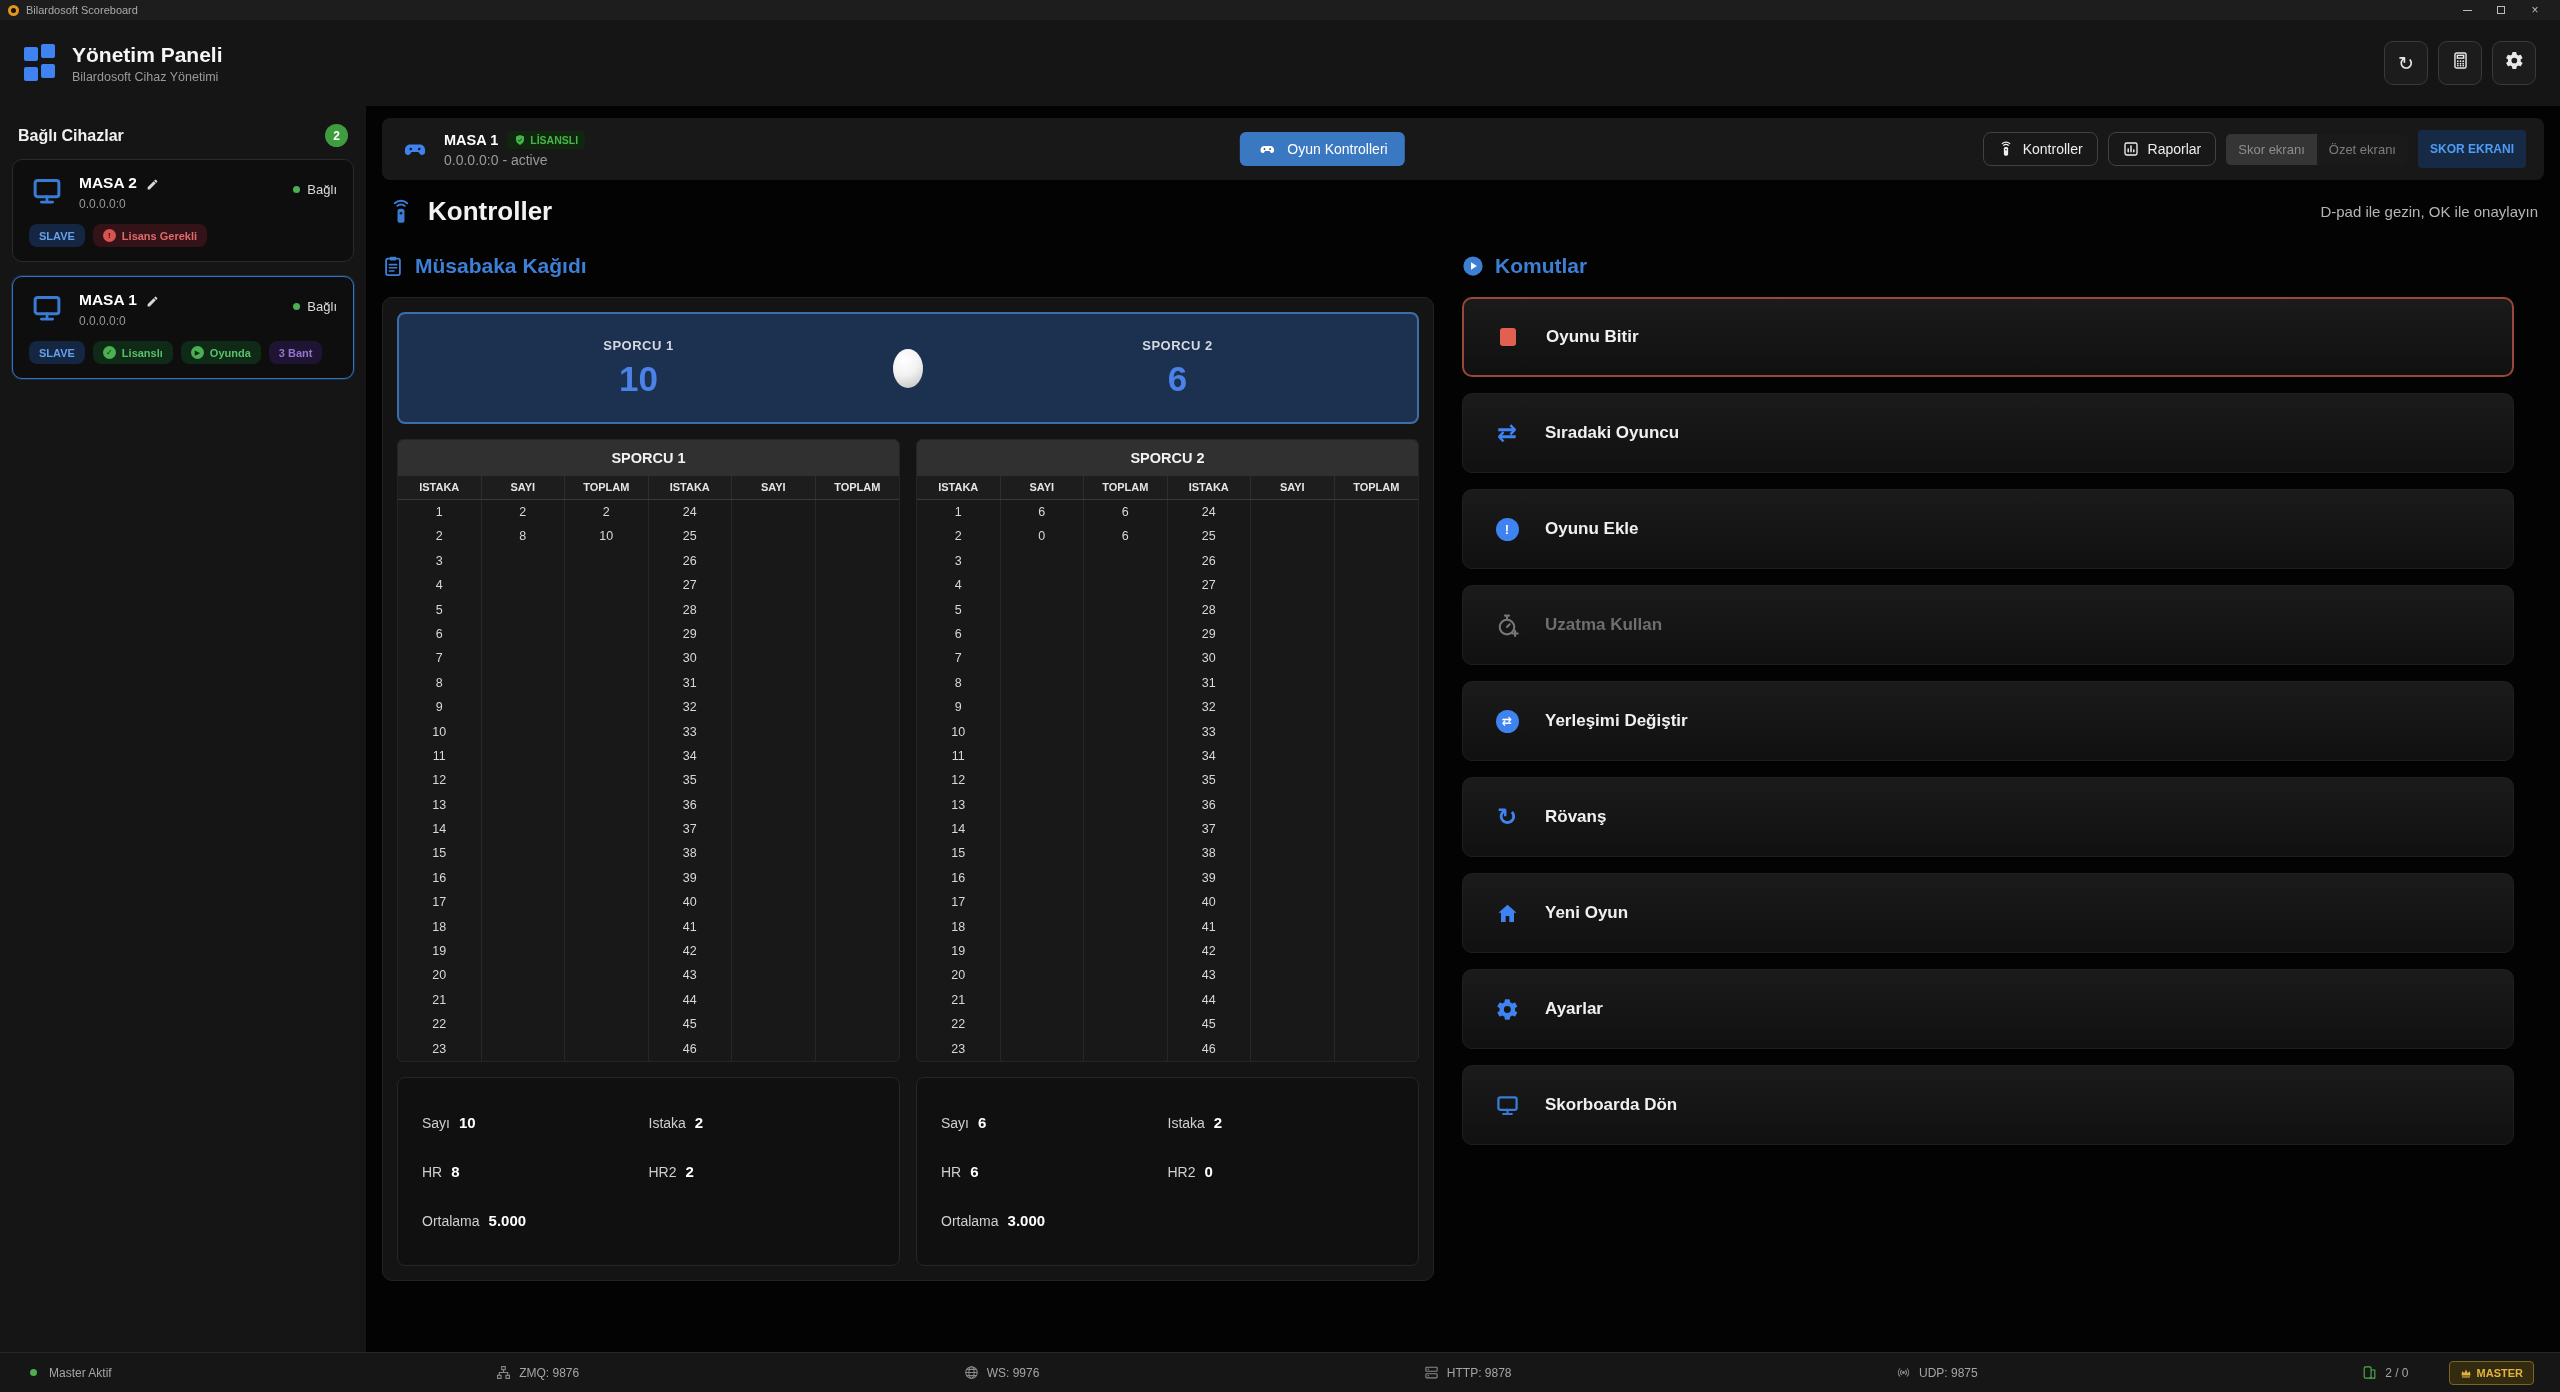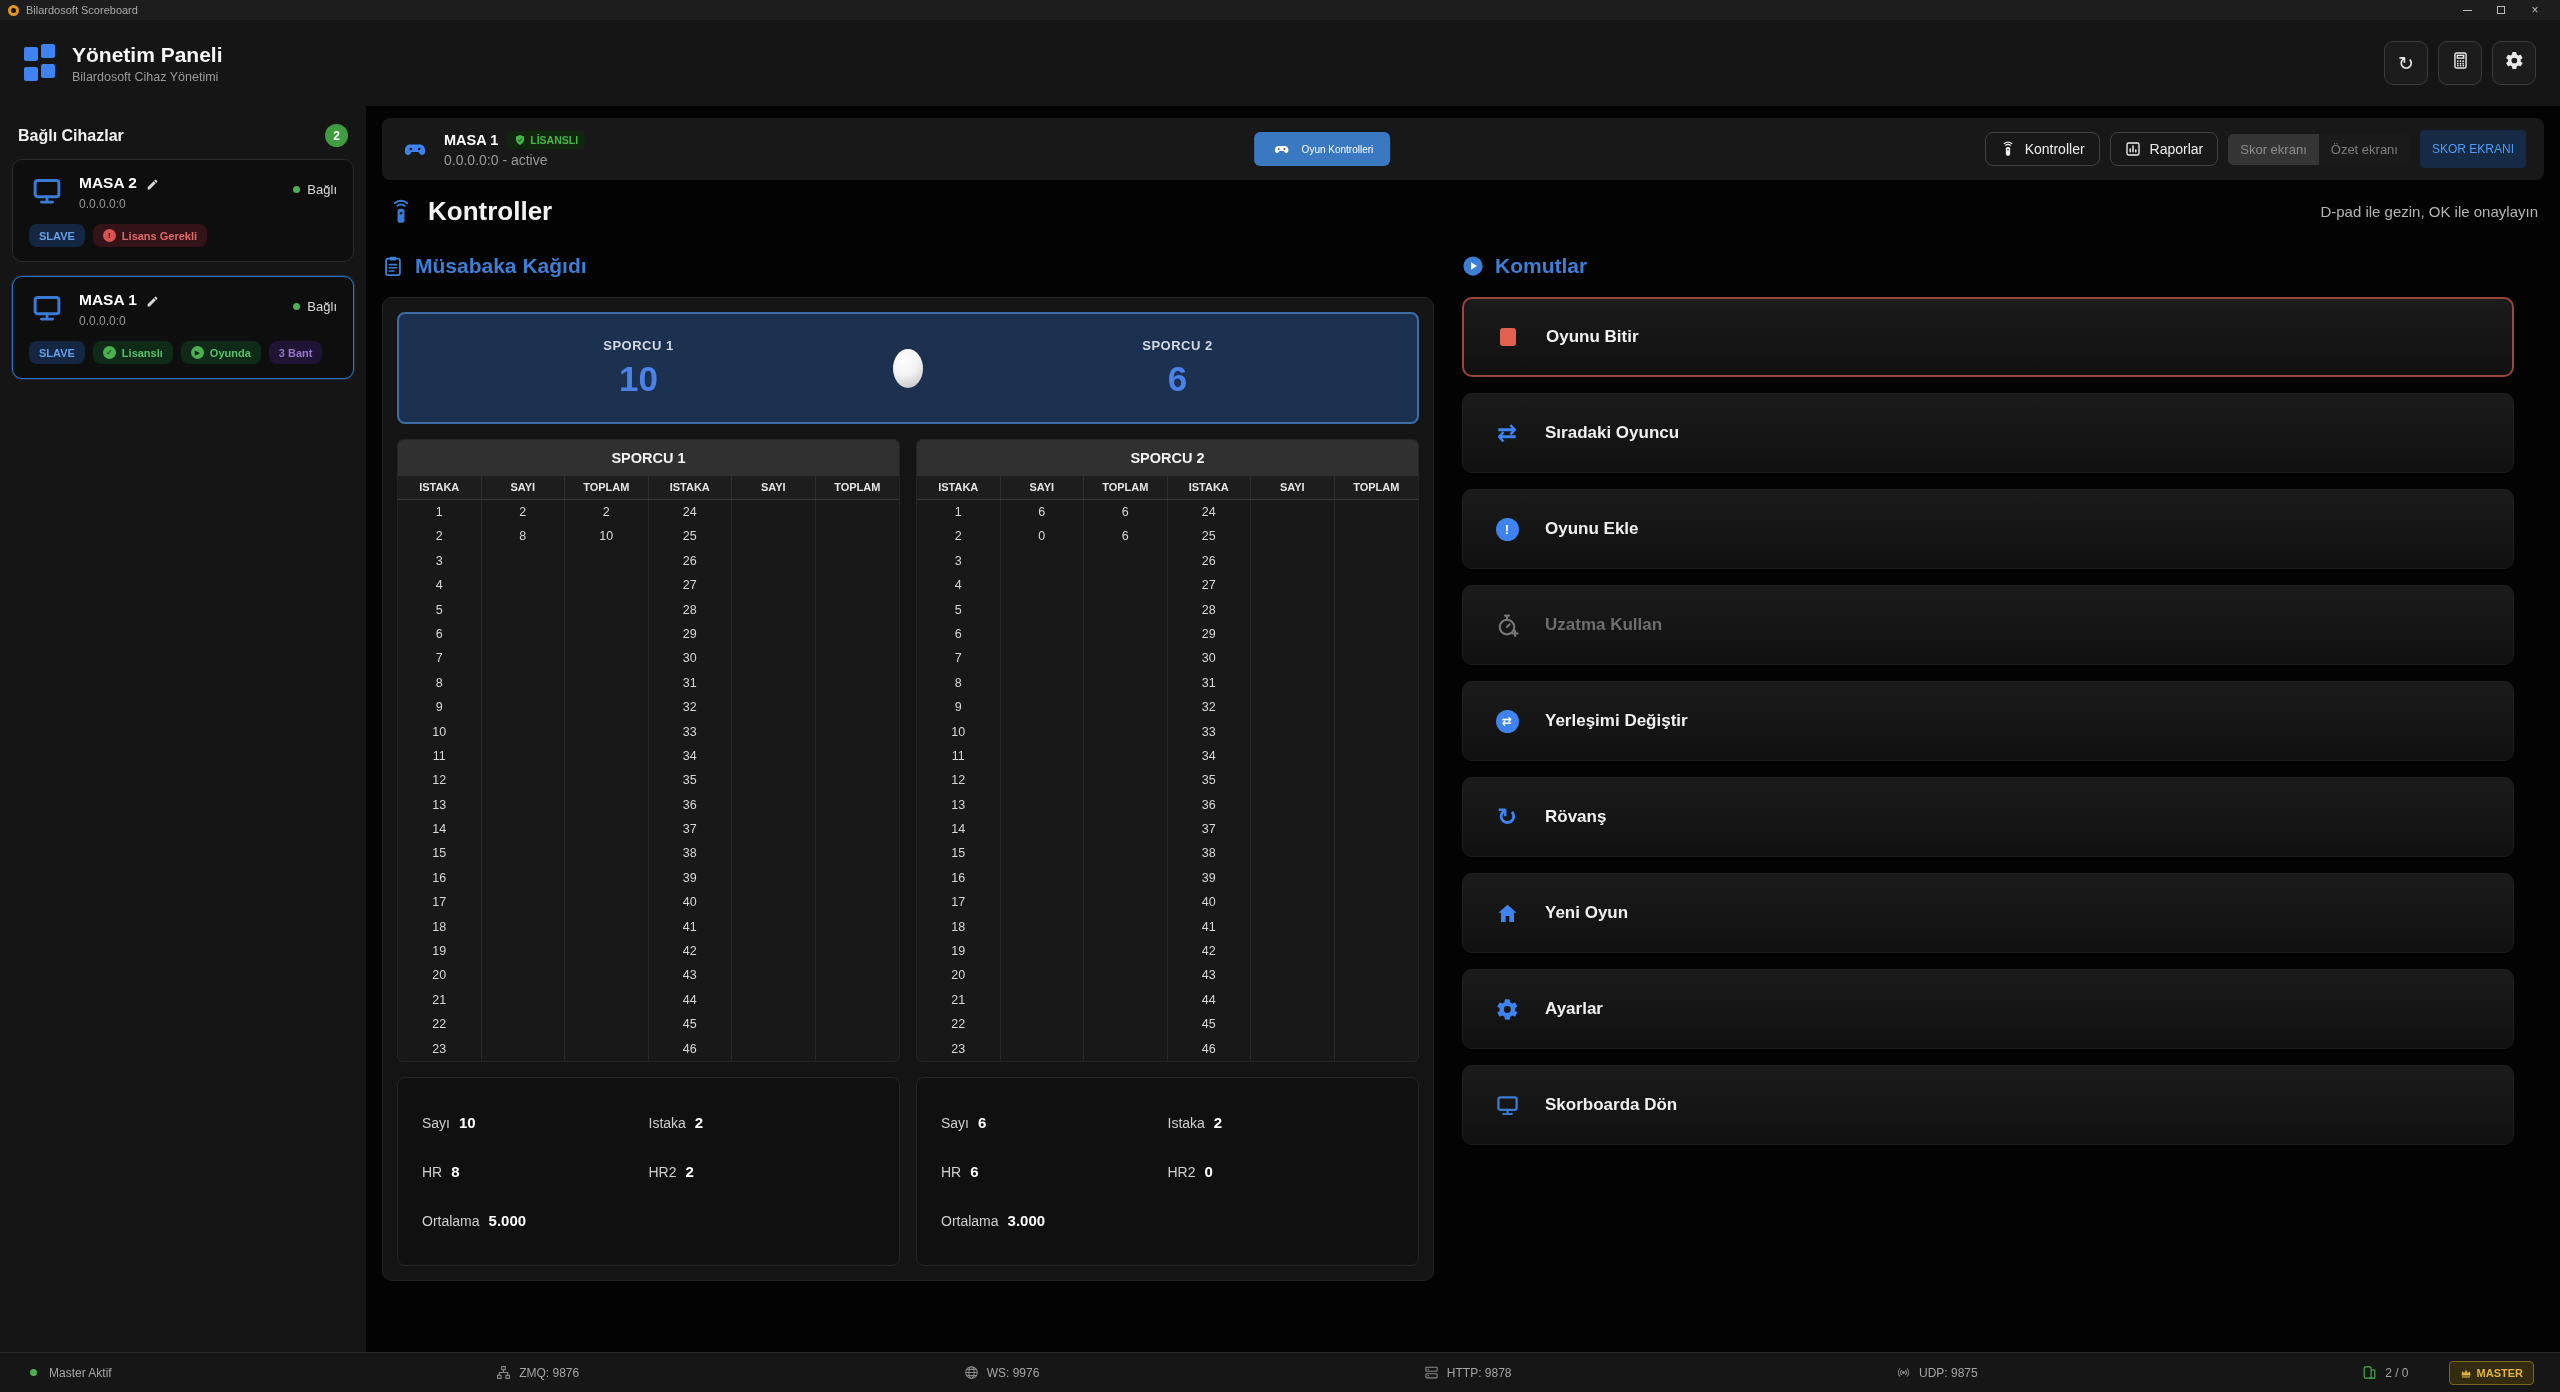--- a/index.html
+++ b/index.html
@@ -69,32 +69,32 @@
   .gp-ic { width:30px; height:24px; color:#3f83f0; margin-right:14px; }
   .gp-ic svg { width:100%; height:100%; }
   .tb-dev-row { display:flex; align-items:center; gap:9px; }
   .tb-dev-name { font-size:14.5px; font-weight:bold; color:#fff; }
   .lic-badge { background:#11260f; border-radius:4px; padding:3px 7px; display:inline-flex; align-items:center; gap:4px;
                font-size:10.5px; font-weight:bold; color:#45b649; }
   .lic-badge .shield { width:12px; height:12px; color:#45b649; display:block; }
   .lic-badge .shield svg { width:100%; height:100%; }
   .tb-dev-addr { font-size:14px; color:#9a9a9a; margin-top:3px; }
   .game-controls-btn { position:absolute; left:43.5%; transform:translateX(-50%); background:#3a78c2; border:none; border-radius:6px;
-                       color:#fff; font-size:10px; font-family:inherit; padding:9px 17px; display:flex; align-items:center; gap:9px; }
+                       color:#fff; font-size:14px; font-family:inherit; padding:9px 17px; display:flex; align-items:center; gap:9px; }
   .game-controls-btn .gp-s { width:21px; height:16px; color:#fff; }
   .game-controls-btn .gp-s svg { width:100%; height:100%; }
   .tb-right { margin-left:auto; display:flex; align-items:center; gap:10px; }
   .tb-btn { background:transparent; border:1px solid #424242; border-radius:8px; color:#ececec; font-size:14px; font-family:inherit;
             padding:8px 14px; display:flex; align-items:center; gap:9px; }
   .tb-btn .ticon { width:16px; height:16px; color:#f0f0f0; display:block; }
   .tb-btn .ticon svg { width:100%; height:100%; }
   .segment { display:flex; background:#1a1a1a; border-radius:5px; overflow:hidden; }
   .seg { font-size:13px; color:#7d7d7d; padding:8px 12px; }
   .seg.active { background:#353535; color:#8d8d8d; }
-  .screen-badge { background:#172a45; color:#4f9cf6; font-size:12px; font-weight:normal; padding:12px 12px; border-radius:4px; }
+  .screen-badge { background:#172a45; color:#4f9cf6; font-size:12px; font-weight:bold; padding:12px 12px; border-radius:4px; }
 
   .ctl-row { display:flex; align-items:center; margin:6px 6px 24px 6px; }
   .ctl-ic { width:26px; height:30px; color:#3a7bd5; margin-right:14px; }
   .ctl-ic svg { width:100%; height:100%; }
   .ctl-title { font-size:26px; font-weight:600; color:#f2f2f2; }
   .ctl-hint { margin-left:auto; font-size:15px; color:#b5b5b5; }
 
   .cols { display:flex; gap:28px; }
   .sheet-col { width:1052px; flex:0 0 auto; }
   .cmd-col { flex:1; min-width:0; padding-right:30px; }

